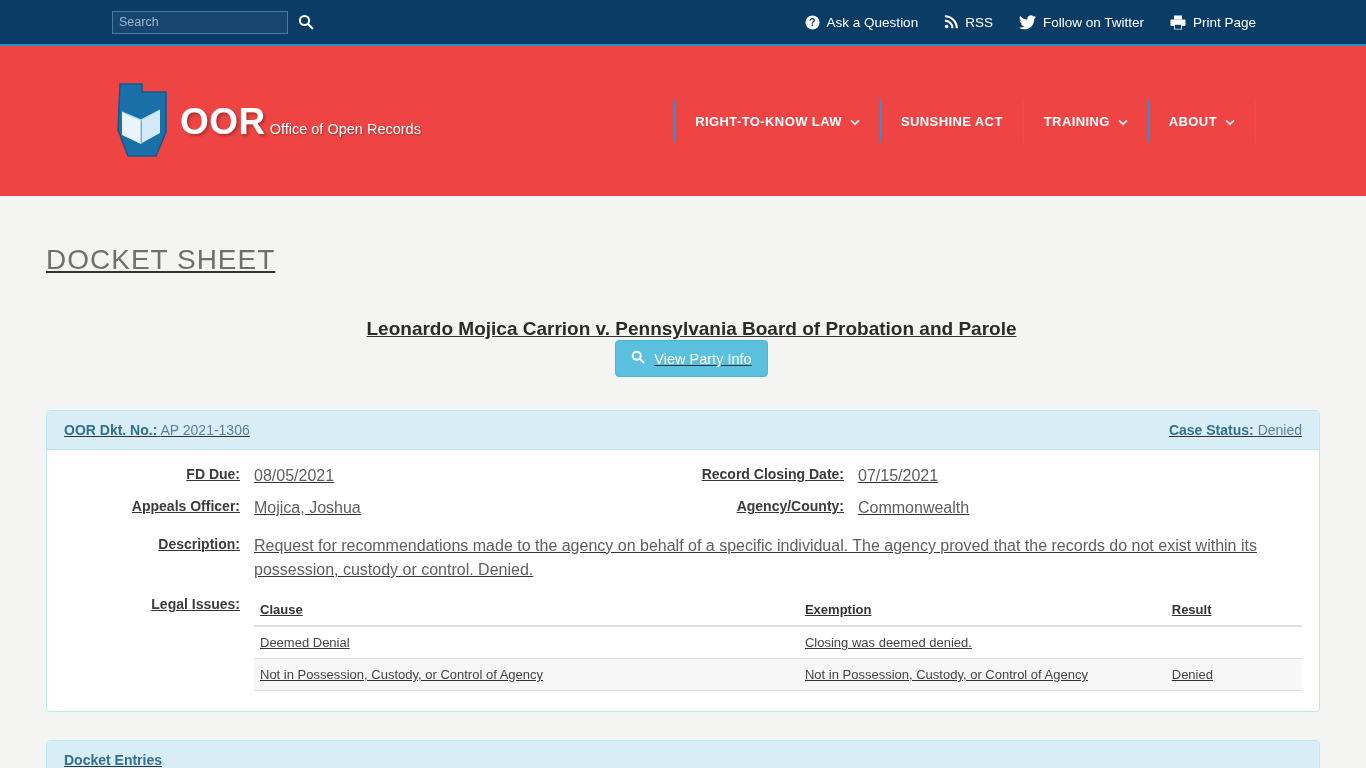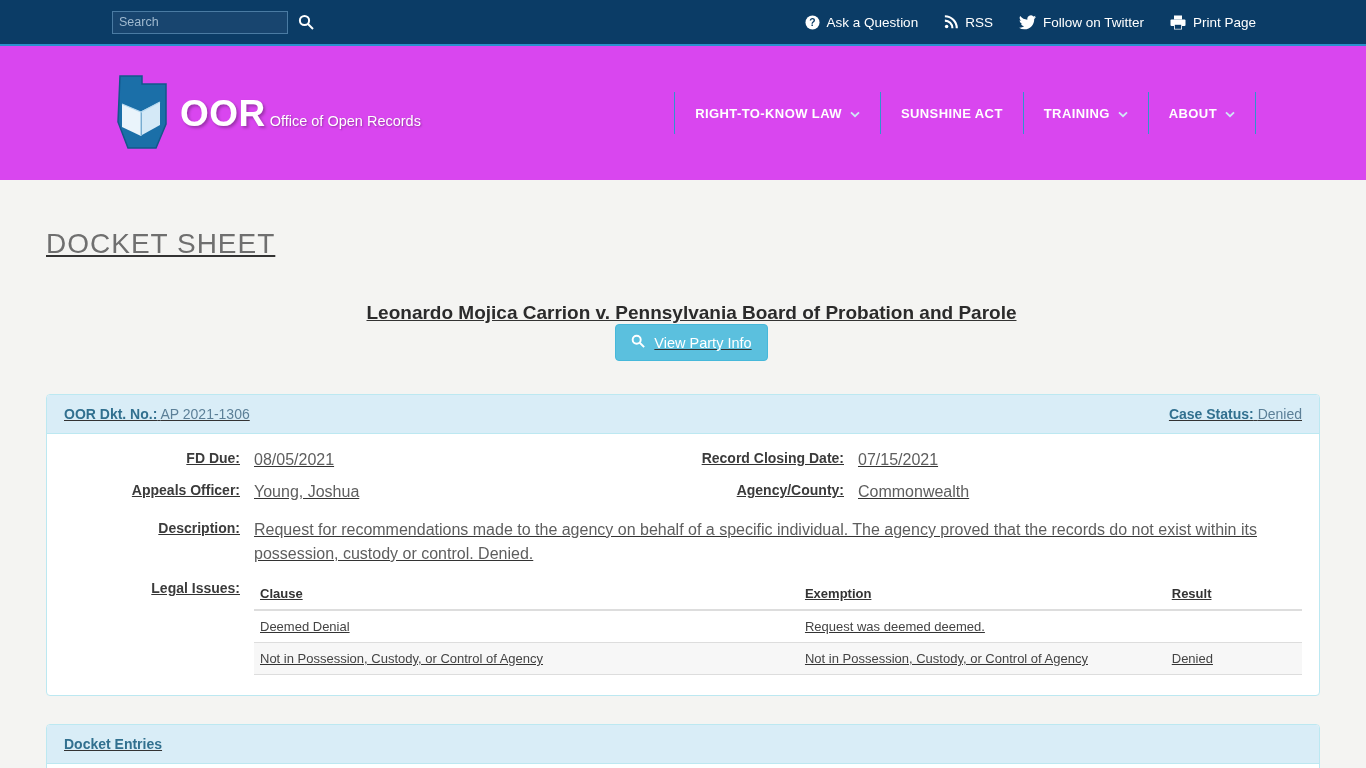--- a/index.html
+++ b/index.html
@@ -51,22 +51,22 @@
   }
   .util-link {
     display: flex; align-items: center; gap: 7px;
     color: #fff; font-size: 13.5px; text-decoration: none;
     cursor: pointer; white-space: nowrap;
   }
   .util-link svg { display: block; }
 
   
   .site-header {
-    height: 136px;
-    background: #d946ef;
+    height: 152px;
+    background: #ef4444;
     border-top: 2px solid #2a8fcb;
     display: flex;
     align-items: center;
     position: relative;
   }
   .logo {
     display: flex; align-items: center;
     margin-left: 112px; cursor: pointer;
     text-decoration: none;
   }
@@ -310,21 +310,21 @@
         </div>
         <div class="fcol">
           <div class="flabel w2">Record Closing Date:</div>
           <div class="fvalue">07/15/2021</div>
         </div>
       </div>
 
       <div class="frow tall">
         <div class="fcol">
           <div class="flabel w1">Appeals Officer:</div>
-          <div class="fvalue">Young, Joshua</div>
+          <div class="fvalue">Mojica, Joshua</div>
         </div>
         <div class="fcol">
           <div class="flabel w2">Agency/County:</div>
           <div class="fvalue">Commonwealth</div>
         </div>
       </div>
 
       <div class="frow">
         <div class="fcol full">
           <div class="flabel w1">Description:</div>
@@ -338,21 +338,21 @@
           <thead>
             <tr>
               <th class="col-clause">Clause</th>
               <th class="col-exempt">Exemption</th>
               <th class="col-result">Result</th>
             </tr>
           </thead>
           <tbody>
             <tr>
               <td>Deemed Denial</td>
-              <td>Request was deemed deemed.</td>
+              <td>Closing was deemed denied.</td>
               <td></td>
             </tr>
             <tr>
               <td>Not in Possession, Custody, or Control of Agency</td>
               <td>Not in Possession, Custody, or Control of Agency</td>
               <td>Denied</td>
             </tr>
           </tbody>
         </table>
       </div>

